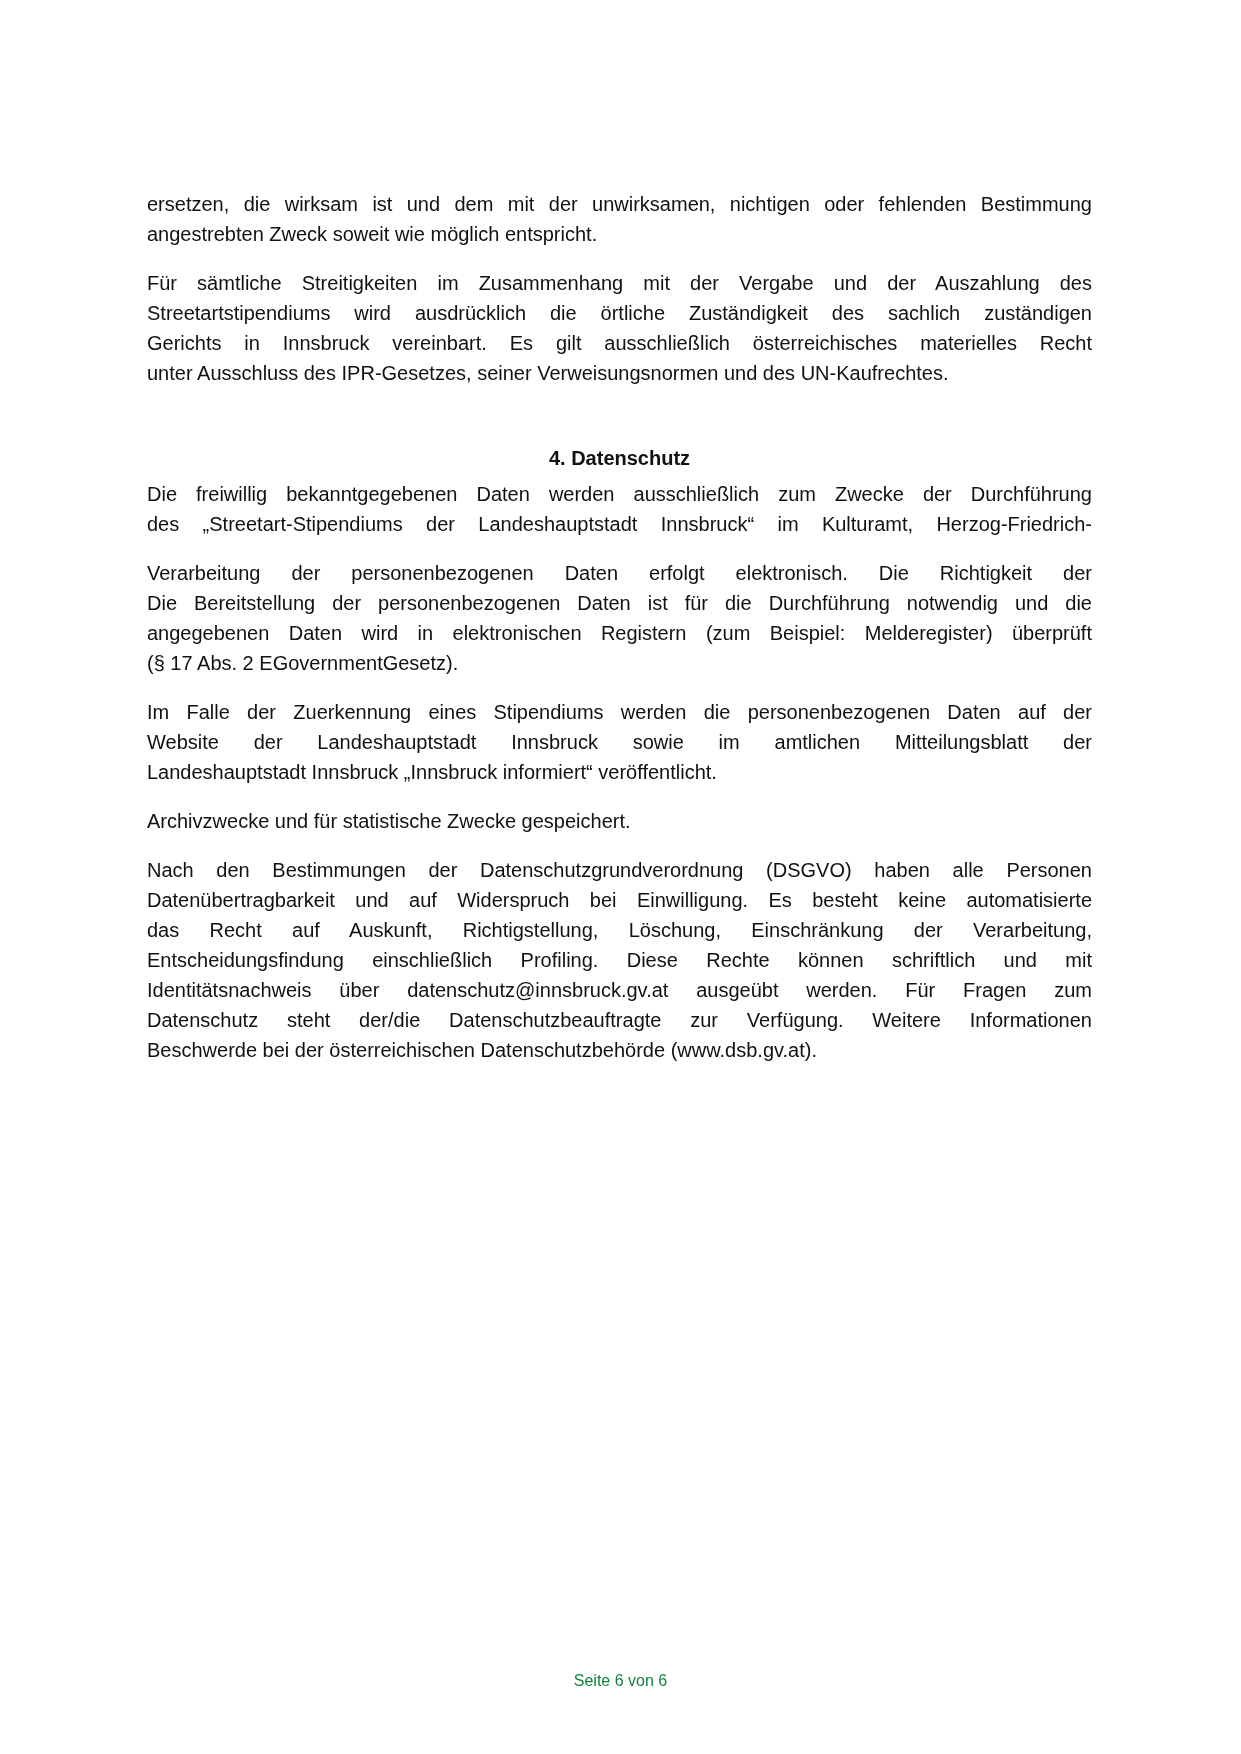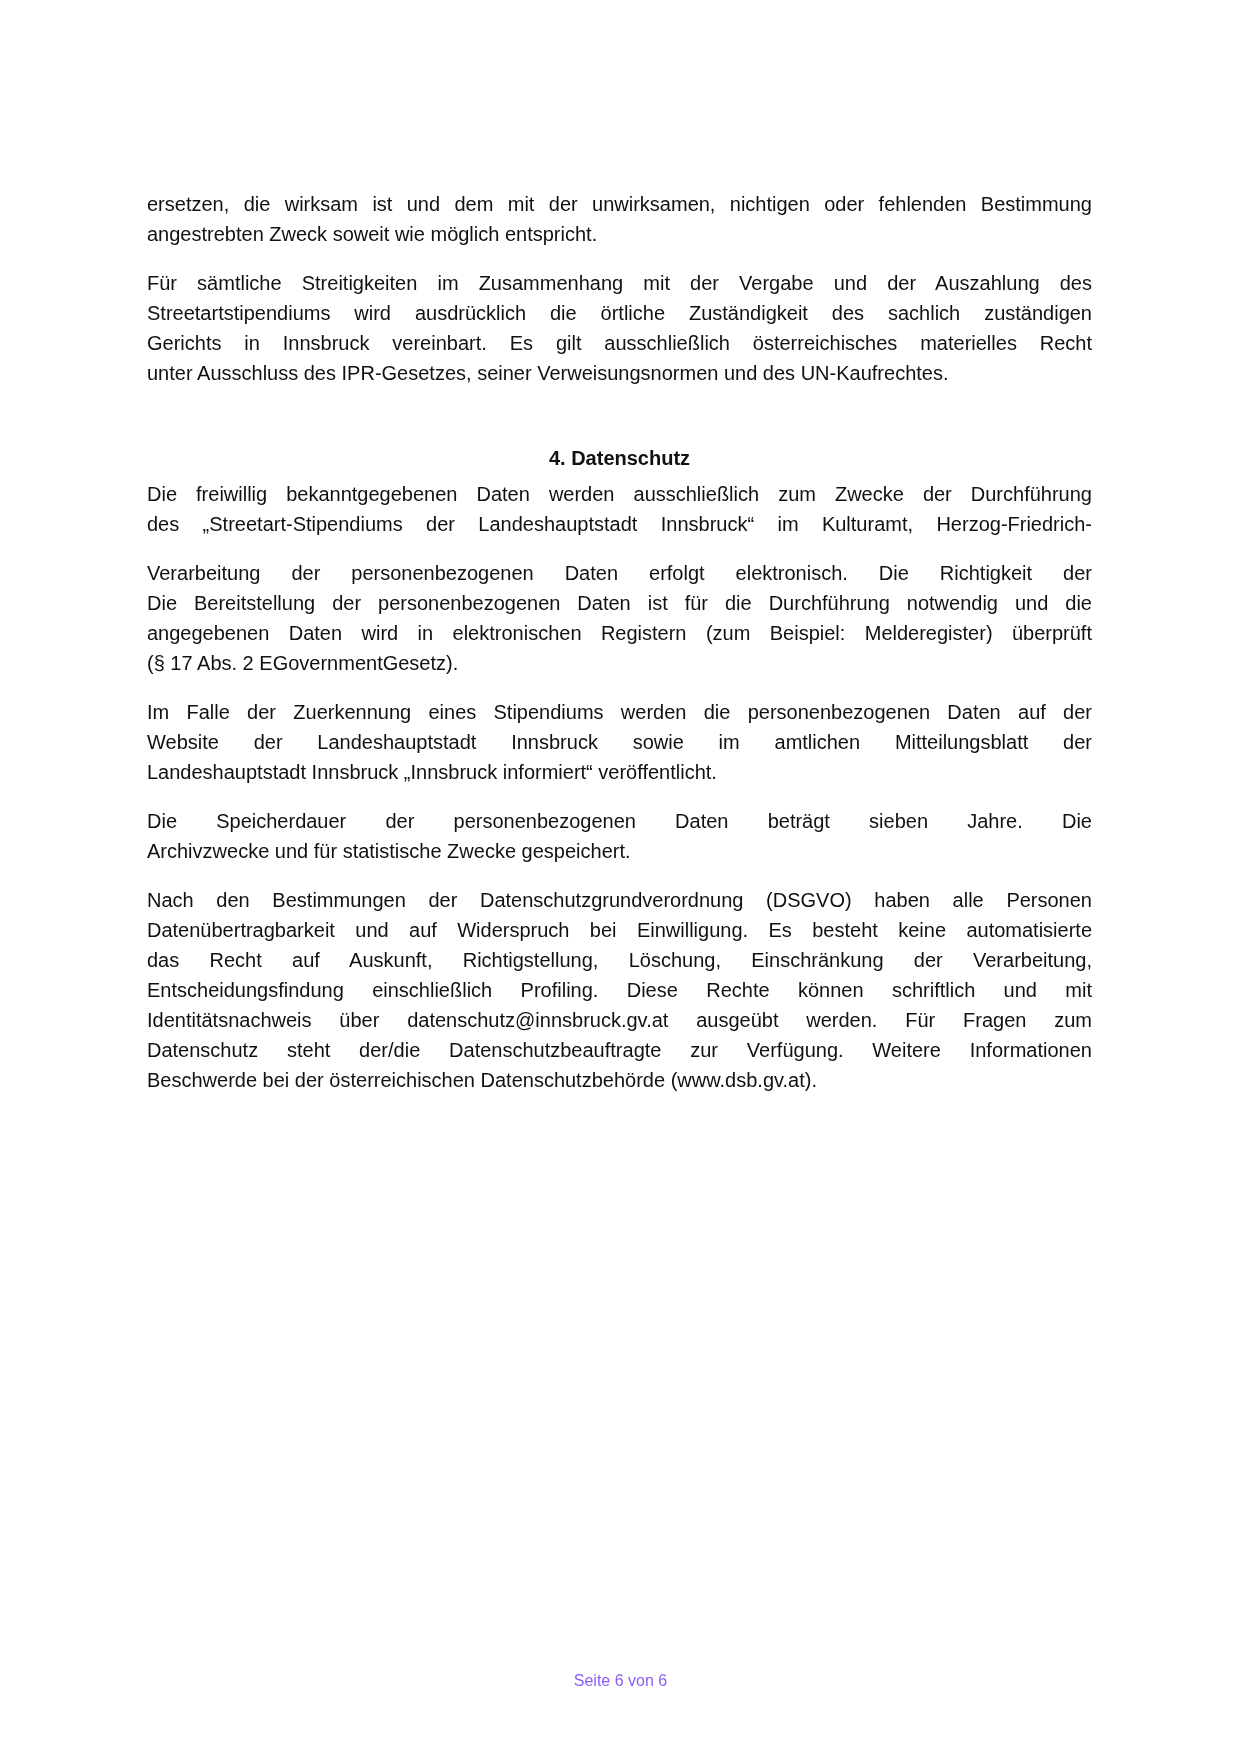--- a/index.html
+++ b/index.html
@@ -55,21 +55,21 @@
       margin: 0 0 6px 0;
     }
     .footer {
       position: absolute;
       left: 0;
       width: 1241px;
       top: 1671px;
       text-align: center;
       font-size: 16px;
       line-height: 20px;
-      color: #8b5cf6;
+      color: #15803d;
     }
   </style>
 </head>
 <body>
 
 <div class="page">
   <div class="content">
 
     <div class="para">
       <span class="line">ersetzen, die wirksam ist und dem mit der unwirksamen, nichtigen oder fehlenden Bestimmung</span>
@@ -100,21 +100,20 @@
       <span class="line last">(§ 17 Abs. 2 EGovernmentGesetz).</span>
     </div>
 
     <div class="para">
       <span class="line">Im Falle der Zuerkennung eines Stipendiums werden die personenbezogenen Daten auf der</span>
       <span class="line">Website der Landeshauptstadt Innsbruck sowie im amtlichen Mitteilungsblatt der</span>
       <span class="line last">Landeshauptstadt Innsbruck „Innsbruck informiert“ veröffentlicht.</span>
     </div>
 
     <div class="para">
-      <span class="line">Die Speicherdauer der personenbezogenen Daten beträgt sieben Jahre. Die</span>
       <span class="line last">Archivzwecke und für statistische Zwecke gespeichert.</span>
     </div>
 
     <div class="para">
       <span class="line">Nach den Bestimmungen der Datenschutzgrundverordnung (DSGVO) haben alle Personen</span>
       <span class="line">Datenübertragbarkeit und auf Widerspruch bei Einwilligung. Es besteht keine automatisierte</span>
       <span class="line">das Recht auf Auskunft, Richtigstellung, Löschung, Einschränkung der Verarbeitung,</span>
       <span class="line">Entscheidungsfindung einschließlich Profiling. Diese Rechte können schriftlich und mit</span>
       <span class="line">Identitätsnachweis über datenschutz@innsbruck.gv.at ausgeübt werden. Für Fragen zum</span>
       <span class="line">Datenschutz steht der/die Datenschutzbeauftragte zur Verfügung. Weitere Informationen</span>

